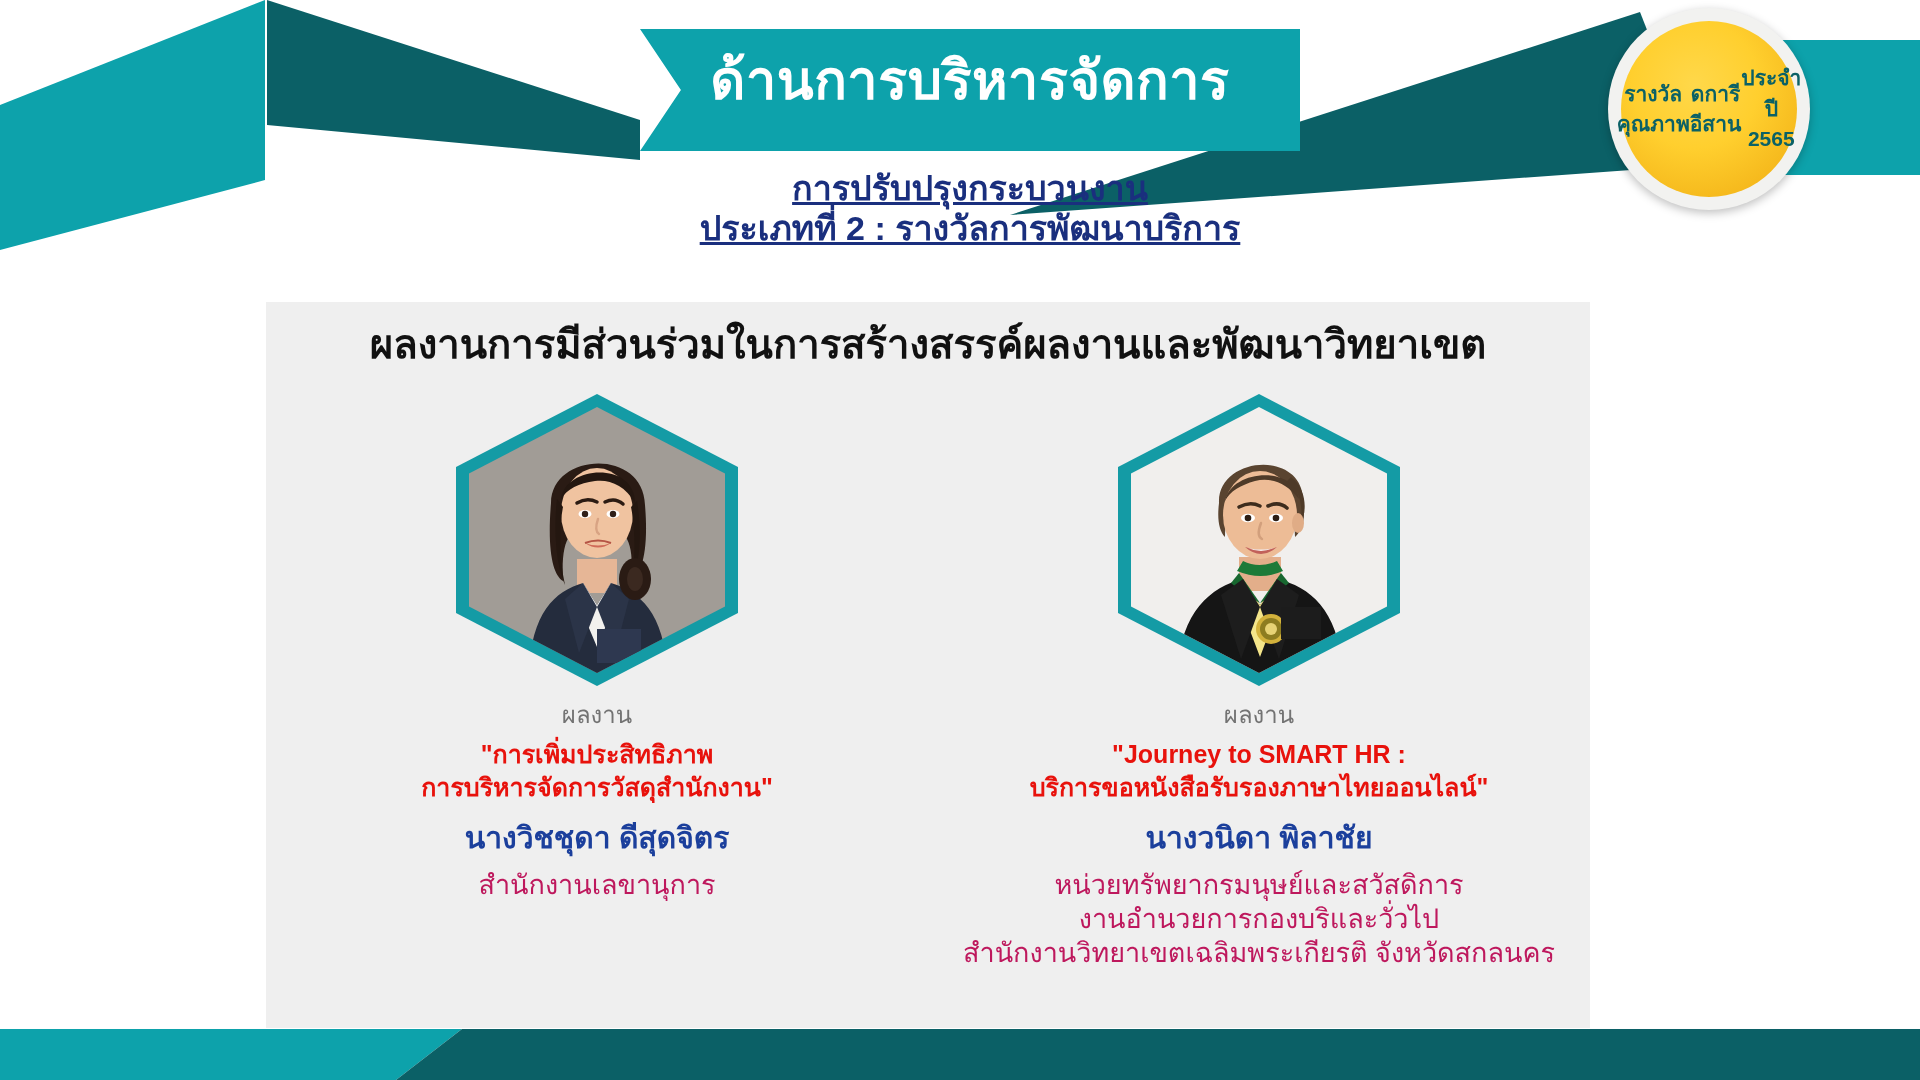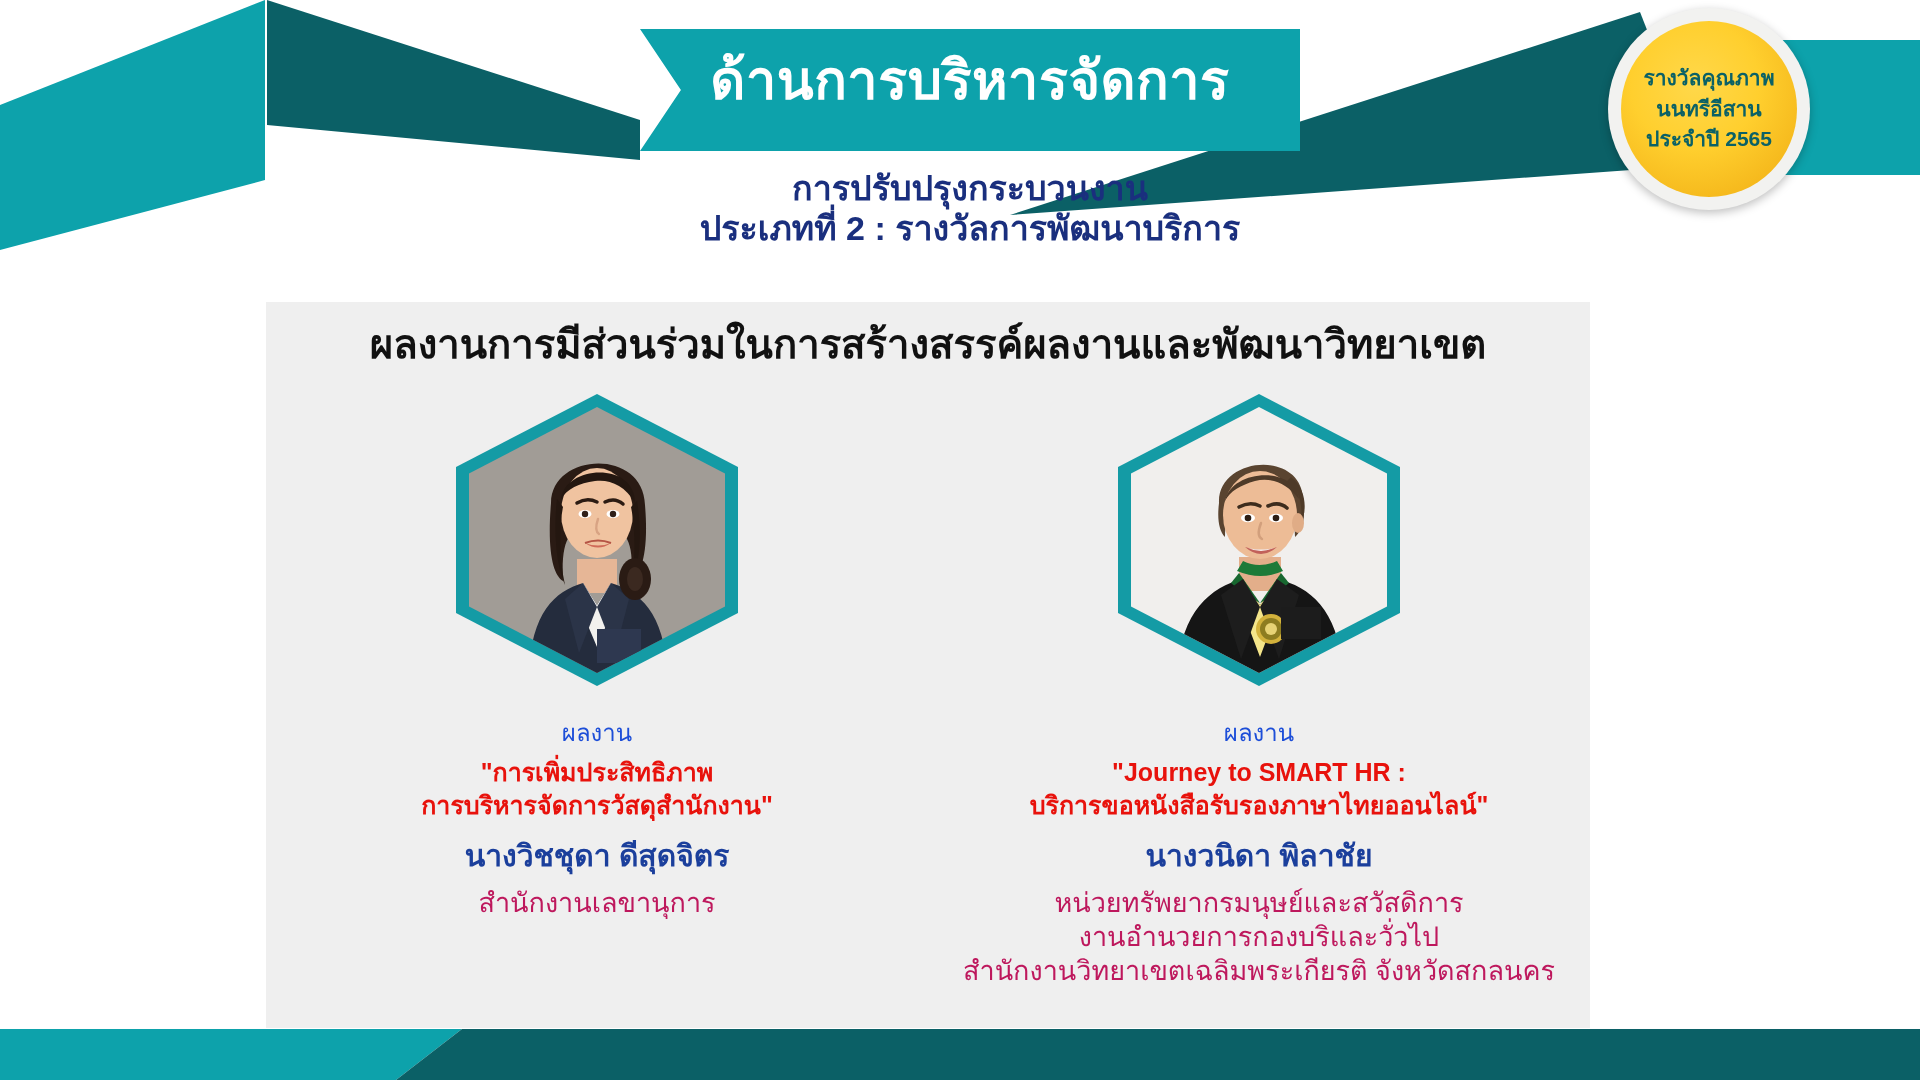--- a/index.html
+++ b/index.html
@@ -66,20 +66,21 @@
 
   .subtitle-block {
     position: absolute;
     left: 560px;
     top: 168px;
     width: 820px;
     text-align: center;
     color: #1a2f7e;
     font-weight: bold;
     line-height: 1.18;
+    text-decoration: underline;
   }
   .subtitle-line1 { font-size: 34px; }
   .subtitle-line2 { font-size: 34px; }
 
   
   .seal {
     position: absolute;
     left: 1608px;
     top: 8px;
     width: 202px;
@@ -90,21 +91,21 @@
     display: flex;
     align-items: center;
     justify-content: center;
   }
   .seal-inner {
     width: 176px;
     height: 176px;
     border-radius: 50%;
     background: radial-gradient(circle at 42% 36%, #ffd84a 0%, #ffcf2e 42%, #f5b81c 78%, #eeae12 100%);
     display: flex;
-    flex-direction: column;
+    flex-direction: row;
     align-items: center;
     justify-content: center;
     color: #0b6166;
     font-weight: bold;
     font-size: 21px;
     line-height: 1.45;
     text-align: center;
   }
 
   
@@ -155,23 +156,23 @@
     clip-path: polygon(50% 0%, 100% 25%, 100% 75%, 50% 100%, 0% 75%, 0% 25%);
   }
   .hex-outer { background: #149ba5; }
   .hex-inner {
     inset: 13px;
     overflow: hidden;
   }
   .photo-svg { width: 100%; height: 100%; display: block; }
 
   .work-label {
-    margin-top: 32px;
+    margin-top: 14px;
     font-size: 24px;
-    color: #1d4ed8;
+    color: #737373;
     line-height: 1.25;
   }
   .work-title {
     margin-top: 8px;
     font-size: 25px;
     font-weight: bold;
     color: #e8120c;
     line-height: 1.32;
     text-align: center;
   }
@@ -217,21 +218,21 @@
   </div>
 
   <div class="subtitle-block">
     <div class="subtitle-line1">การปรับปรุงกระบวนงาน</div>
     <div class="subtitle-line2">ประเภทที่ 2 : รางวัลการพัฒนาบริการ</div>
   </div>
 
   <div class="seal">
     <div class="seal-inner">
       <div>รางวัลคุณภาพ</div>
-      <div>นนทรีอีสาน</div>
+      <div>ดการีอีสาน</div>
       <div>ประจำปี 2565</div>
     </div>
   </div>
 
   <div class="panel">
     <div class="panel-title">ผลงานการมีส่วนร่วมในการสร้างสรรค์ผลงานและพัฒนาวิทยาเขต</div>
 
     <div class="cards">
 
       <div class="card">

